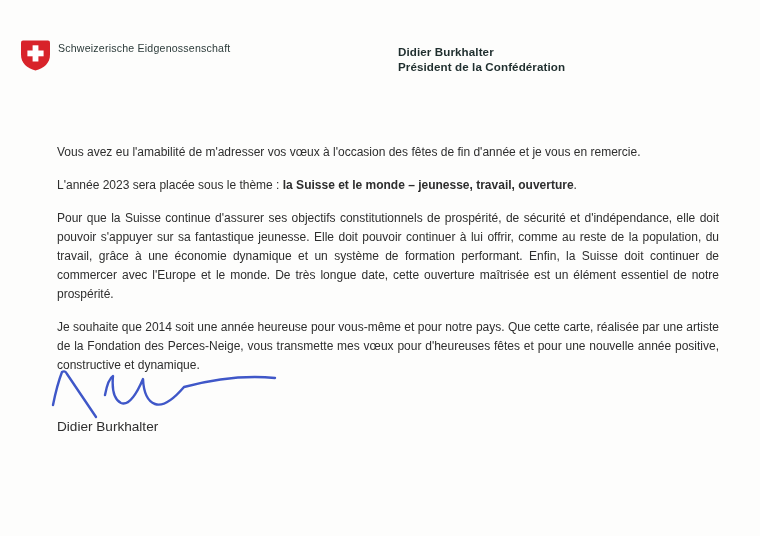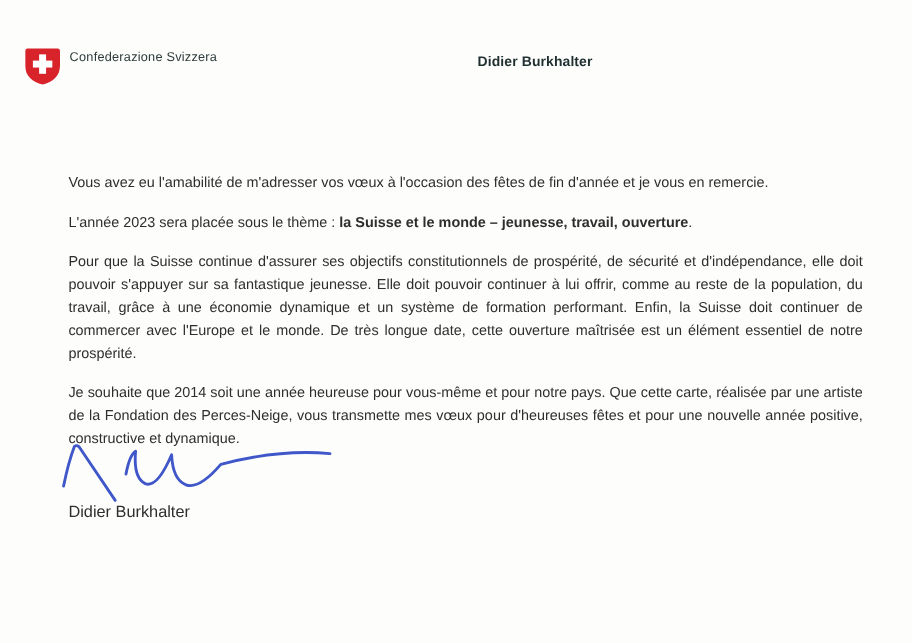--- a/index.html
+++ b/index.html
@@ -88,26 +88,27 @@
 
   <div class="letterhead-logo">
     <div class="shield-wrap">
       <svg width="29" height="31" viewBox="0 0 29 30" aria-hidden="true">
         <path d="M2 0 H27 Q29 0 29 2 V14 C29 23 23 27.5 14.5 30 C6 27.5 0 23 0 14 V2 Q0 0 2 0 Z" fill="#d8232a"></path>
         <rect x="11.6" y="4.8" width="5.8" height="16.2" fill="#ffffff"></rect>
         <rect x="6.4" y="10" width="16.2" height="5.8" fill="#ffffff"></rect>
       </svg>
     </div>
     <div class="logo-text">
-      <div>Confederazione Svizzera</div>
+      <div>Schweizerische Eidgenossenschaft</div>
     </div>
   </div>
 
   <div class="recipient">
     <div>Didier Burkhalter</div>
+    <div>Président de la Confédération</div>
   </div>
 
   <div class="body-text">
     <p>Vous avez eu l'amabilité de m'adresser vos vœux à l'occasion des fêtes de fin d'année et je vous en remercie.</p>
     <p><span>L'année 2023 sera placée sous le thème : </span><span class="theme-bold">la Suisse et le monde – jeunesse, travail, ouverture</span><span>.</span></p>
     <p>Pour que la Suisse continue d'assurer ses objectifs constitutionnels de prospérité, de sécurité et d'indépendance, elle doit pouvoir s'appuyer sur sa fantastique jeunesse. Elle doit pouvoir continuer à lui offrir, comme au reste de la population, du travail, grâce à une économie dynamique et un système de formation performant. Enfin, la Suisse doit continuer de commercer avec l'Europe et le monde. De très longue date, cette ouverture maîtrisée est un élément essentiel de notre prospérité.</p>
     <p>Je souhaite que 2014 soit une année heureuse pour vous-même et pour notre pays. Que cette carte, réalisée par une artiste de la Fondation des Perces-Neige, vous transmette mes vœux pour d'heureuses fêtes et pour une nouvelle année positive, constructive et dynamique.</p>
   </div>
 
   <div class="signature-svg">

